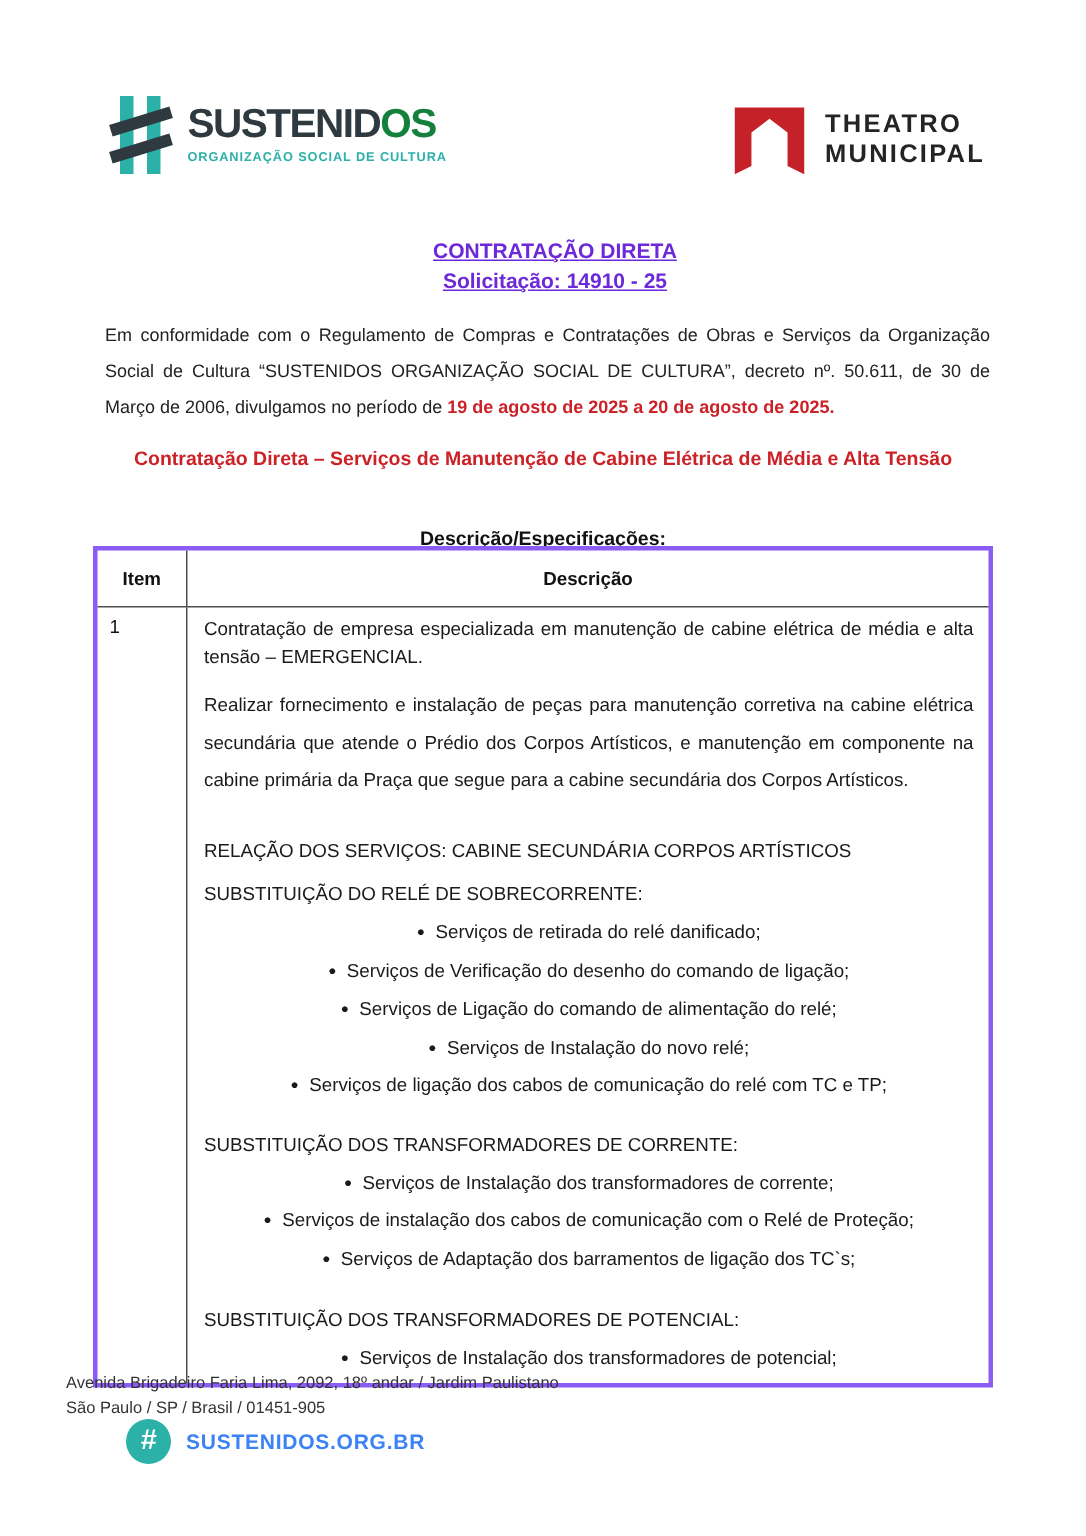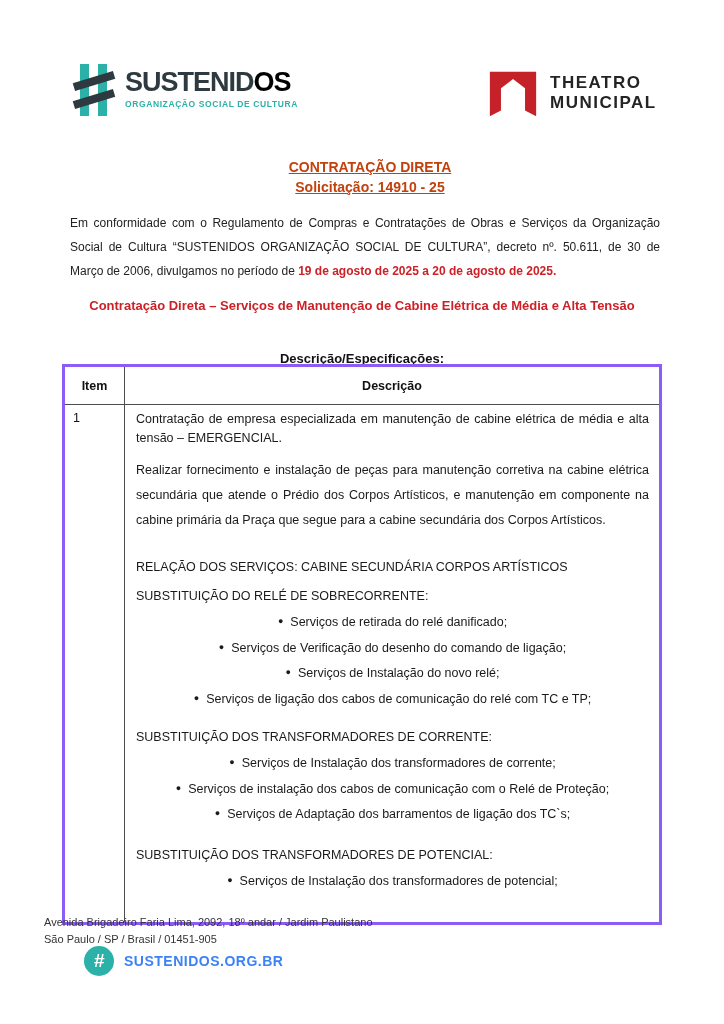--- a/index.html
+++ b/index.html
@@ -19,30 +19,30 @@
   .logo-sustenidos { position: absolute; left: 75px; top: 62px; display: flex; align-items: flex-start; }
   .hash-icon { position: relative; width: 40px; height: 58px; margin-right: 10px; }
   .hash-icon .vbar { position: absolute; top: 2px; width: 9px; height: 52px; background: #2cb1a9; }
   .hash-icon .vbar.v1 { left: 5px; }
   .hash-icon .vbar.v2 { left: 23px; }
   .hash-icon .hbar { position: absolute; left: -2px; width: 42px; height: 8px; background: #2e3a40; transform: rotate(-17deg); }
   .hash-icon .hbar.h1 { top: 15px; }
   .hash-icon .hbar.h2 { top: 33px; }
   .logo-sus-text { padding-top: 6px; }
   .logo-sus-name { font-size: 27px; font-weight: 800; letter-spacing: -1px; line-height: 28px; color: #2e3a40; }
-  .logo-sus-name .teal { color: #000000; }
+  .logo-sus-name .teal { color: #15803d; }
   .logo-sus-tagline { font-size: 8.5px; font-weight: 700; letter-spacing: 0.6px; color: #2cb1a9; margin-top: 3px; }
 
   .logo-theatro { position: absolute; left: 488px; top: 68px; display: flex; align-items: center; }
   .arch-icon { width: 50px; height: 50px; margin-right: 12px; }
   .logo-theatro-text { font-size: 17px; font-weight: 800; letter-spacing: 1.5px; line-height: 20px; color: #242424; }
 
   
   .doc-title { position: absolute; left: 0; top: 157px; width: 100%; text-align: center; }
-  .doc-title div { font-size: 14px; font-weight: 700; text-decoration: underline; line-height: 20px; color: #c2410c; padding-left: 16px; }
+  .doc-title div { font-size: 14px; font-weight: 700; text-decoration: underline; line-height: 20px; color: #6d28d9; padding-left: 16px; }
 
   
   .intro { position: absolute; left: 70px; top: 211px; width: 590px; font-size: 12px; line-height: 24px; text-align: justify; color: #222; }
   .intro .red { color: #cc2127; font-weight: 700; }
 
   
   .subject { position: absolute; left: 0; top: 298px; width: 100%; text-align: center; font-size: 13px; font-weight: 700; color: #cc2127; }
 
   
   .spec-label { position: absolute; left: 0; top: 351px; width: 100%; text-align: center; font-size: 13px; font-weight: 700; color: #111; }
@@ -112,20 +112,21 @@
     <div class="th item-col">Item</div>
     <div class="th">Descrição</div>
     <div class="td item-col">1</div>
     <div class="td desc-col">
       <div class="p1">Contratação de empresa especializada em manutenção de cabine elétrica de média e alta tensão – EMERGENCIAL.</div>
       <div class="p2">Realizar fornecimento e instalação de peças para manutenção corretiva na cabine elétrica secundária que atende o Prédio dos Corpos Artísticos, e manutenção em componente na cabine primária da Praça que segue para a cabine secundária dos Corpos Artísticos.</div>
       <div class="sec-title">RELAÇÃO DOS SERVIÇOS: CABINE SECUNDÁRIA CORPOS ARTÍSTICOS</div>
       <div class="sec-sub">SUBSTITUIÇÃO DO RELÉ DE SOBRECORRENTE:</div>
       <div class="bullet">Serviços de retirada do relé danificado;</div>
       <div class="bullet">Serviços de Verificação do desenho do comando de ligação;</div>
+      <div class="bullet">Serviços de Ligação do comando de alimentação do relé;</div>
       <div class="bullet">Serviços de Instalação do novo relé;</div>
       <div class="bullet">Serviços de ligação dos cabos de comunicação do relé com TC e TP;</div>
       <div class="sec-sub g2">SUBSTITUIÇÃO DOS TRANSFORMADORES DE CORRENTE:</div>
       <div class="bullet">Serviços de Instalação dos transformadores de corrente;</div>
       <div class="bullet">Serviços de instalação dos cabos de comunicação com o Relé de Proteção;</div>
       <div class="bullet">Serviços de Adaptação dos barramentos de ligação dos TC`s;</div>
       <div class="sec-sub g3">SUBSTITUIÇÃO DOS TRANSFORMADORES DE POTENCIAL:</div>
       <div class="bullet">Serviços de Instalação dos transformadores de potencial;</div>
     </div>
   </div>

